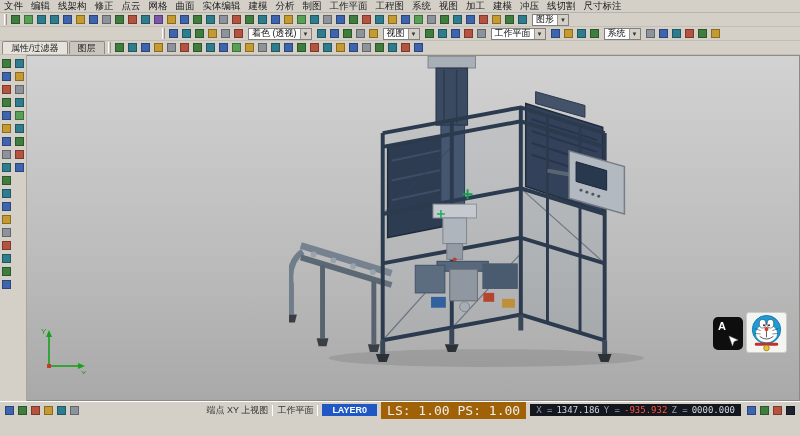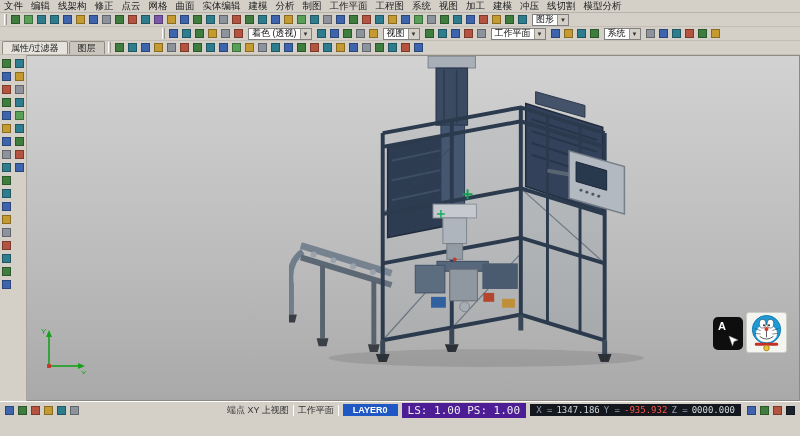--- a/index.html
+++ b/index.html
@@ -81,21 +81,21 @@
   
   .statusbar {
     height: 17px; background: #d4d0c8; border-top: 1px solid #ffffff;
     display: flex; align-items: center; gap: 4px; padding: 0 3px; font-size: 9px; color: #222;
   }
   .sb-icons { display: flex; }
   .sb-spacer { flex: 1; }
   .sb-hint { color: #333; white-space: nowrap; }
   .sb-sep { width: 1px; height: 11px; background: #9a968e; border-right: 1px solid #fff; }
   .layer-badge { background: #1f57c4; color: #fff; padding: 1px 10px; font-weight: bold; font-size: 9px; }
-  .scale-chip { background: #4c1d95; color: #eee; padding: 1px 6px; font-size: 11px; font-family: "DejaVu Sans Mono", monospace; white-space: nowrap; }
+  .scale-chip { background: #a16207; color: #eee; padding: 1px 6px; font-size: 13px; font-family: "DejaVu Sans Mono", monospace; white-space: nowrap; }
   .coords {
     background: #14181e; color: #cfd6de; padding: 1px 6px; display: flex; gap: 4px;
     font-size: 9px; font-family: "DejaVu Sans Mono", monospace; white-space: nowrap;
   }
   .coords .lab { color: #8fa0b4; }
   .coords .y-val { color: #ff5246; }
 </style>
 </head>
 <body>
 
@@ -115,21 +115,21 @@
       <span class="menu-item">分析</span>
       <span class="menu-item">制图</span>
       <span class="menu-item">工作平面</span>
       <span class="menu-item">工程图</span>
       <span class="menu-item">系统</span>
       <span class="menu-item">视图</span>
       <span class="menu-item">加工</span>
       <span class="menu-item">建模</span>
       <span class="menu-item">冲压</span>
       <span class="menu-item">线切割</span>
-      <span class="menu-item">模型分析</span>
+      <span class="menu-item">尺寸标注</span>
     </div>
 
   <div class="toolbar">
     <span class="grip"></span>
     <span style="display:flex">
         <span class="tbicon">
           <i style="background: rgb(62, 125, 62);"></i>
         </span>
         <span class="tbicon">
           <i style="background: rgb(88, 160, 88);"></i>

